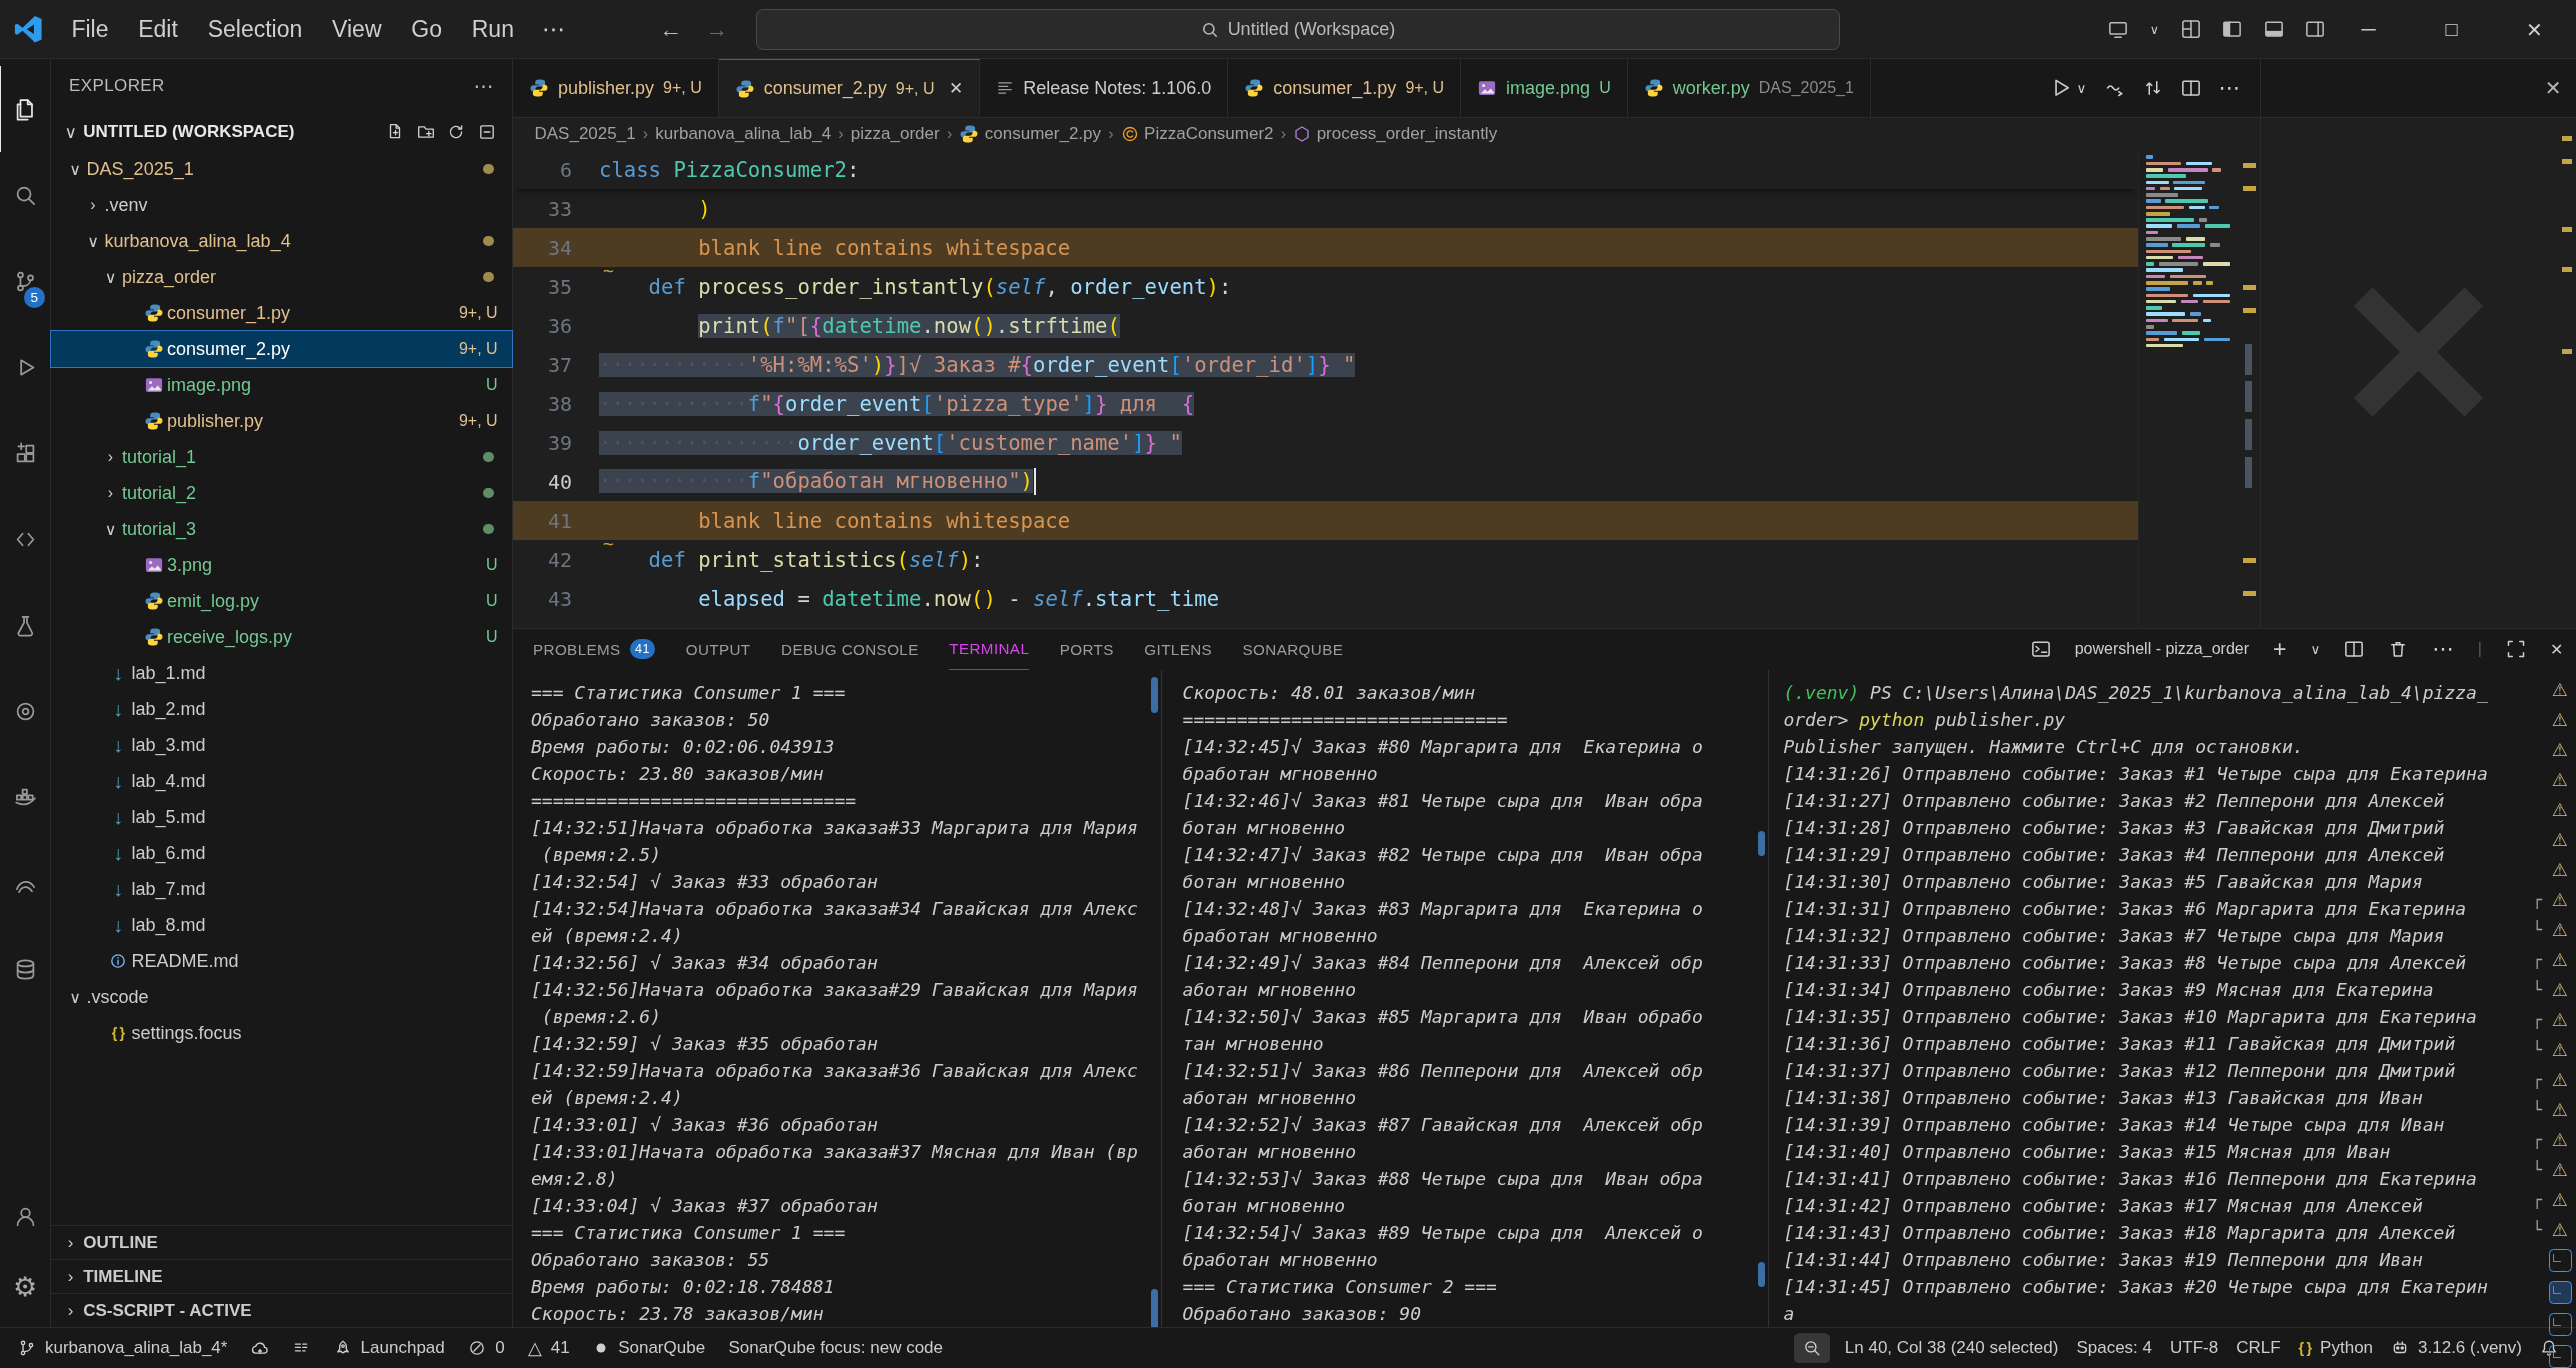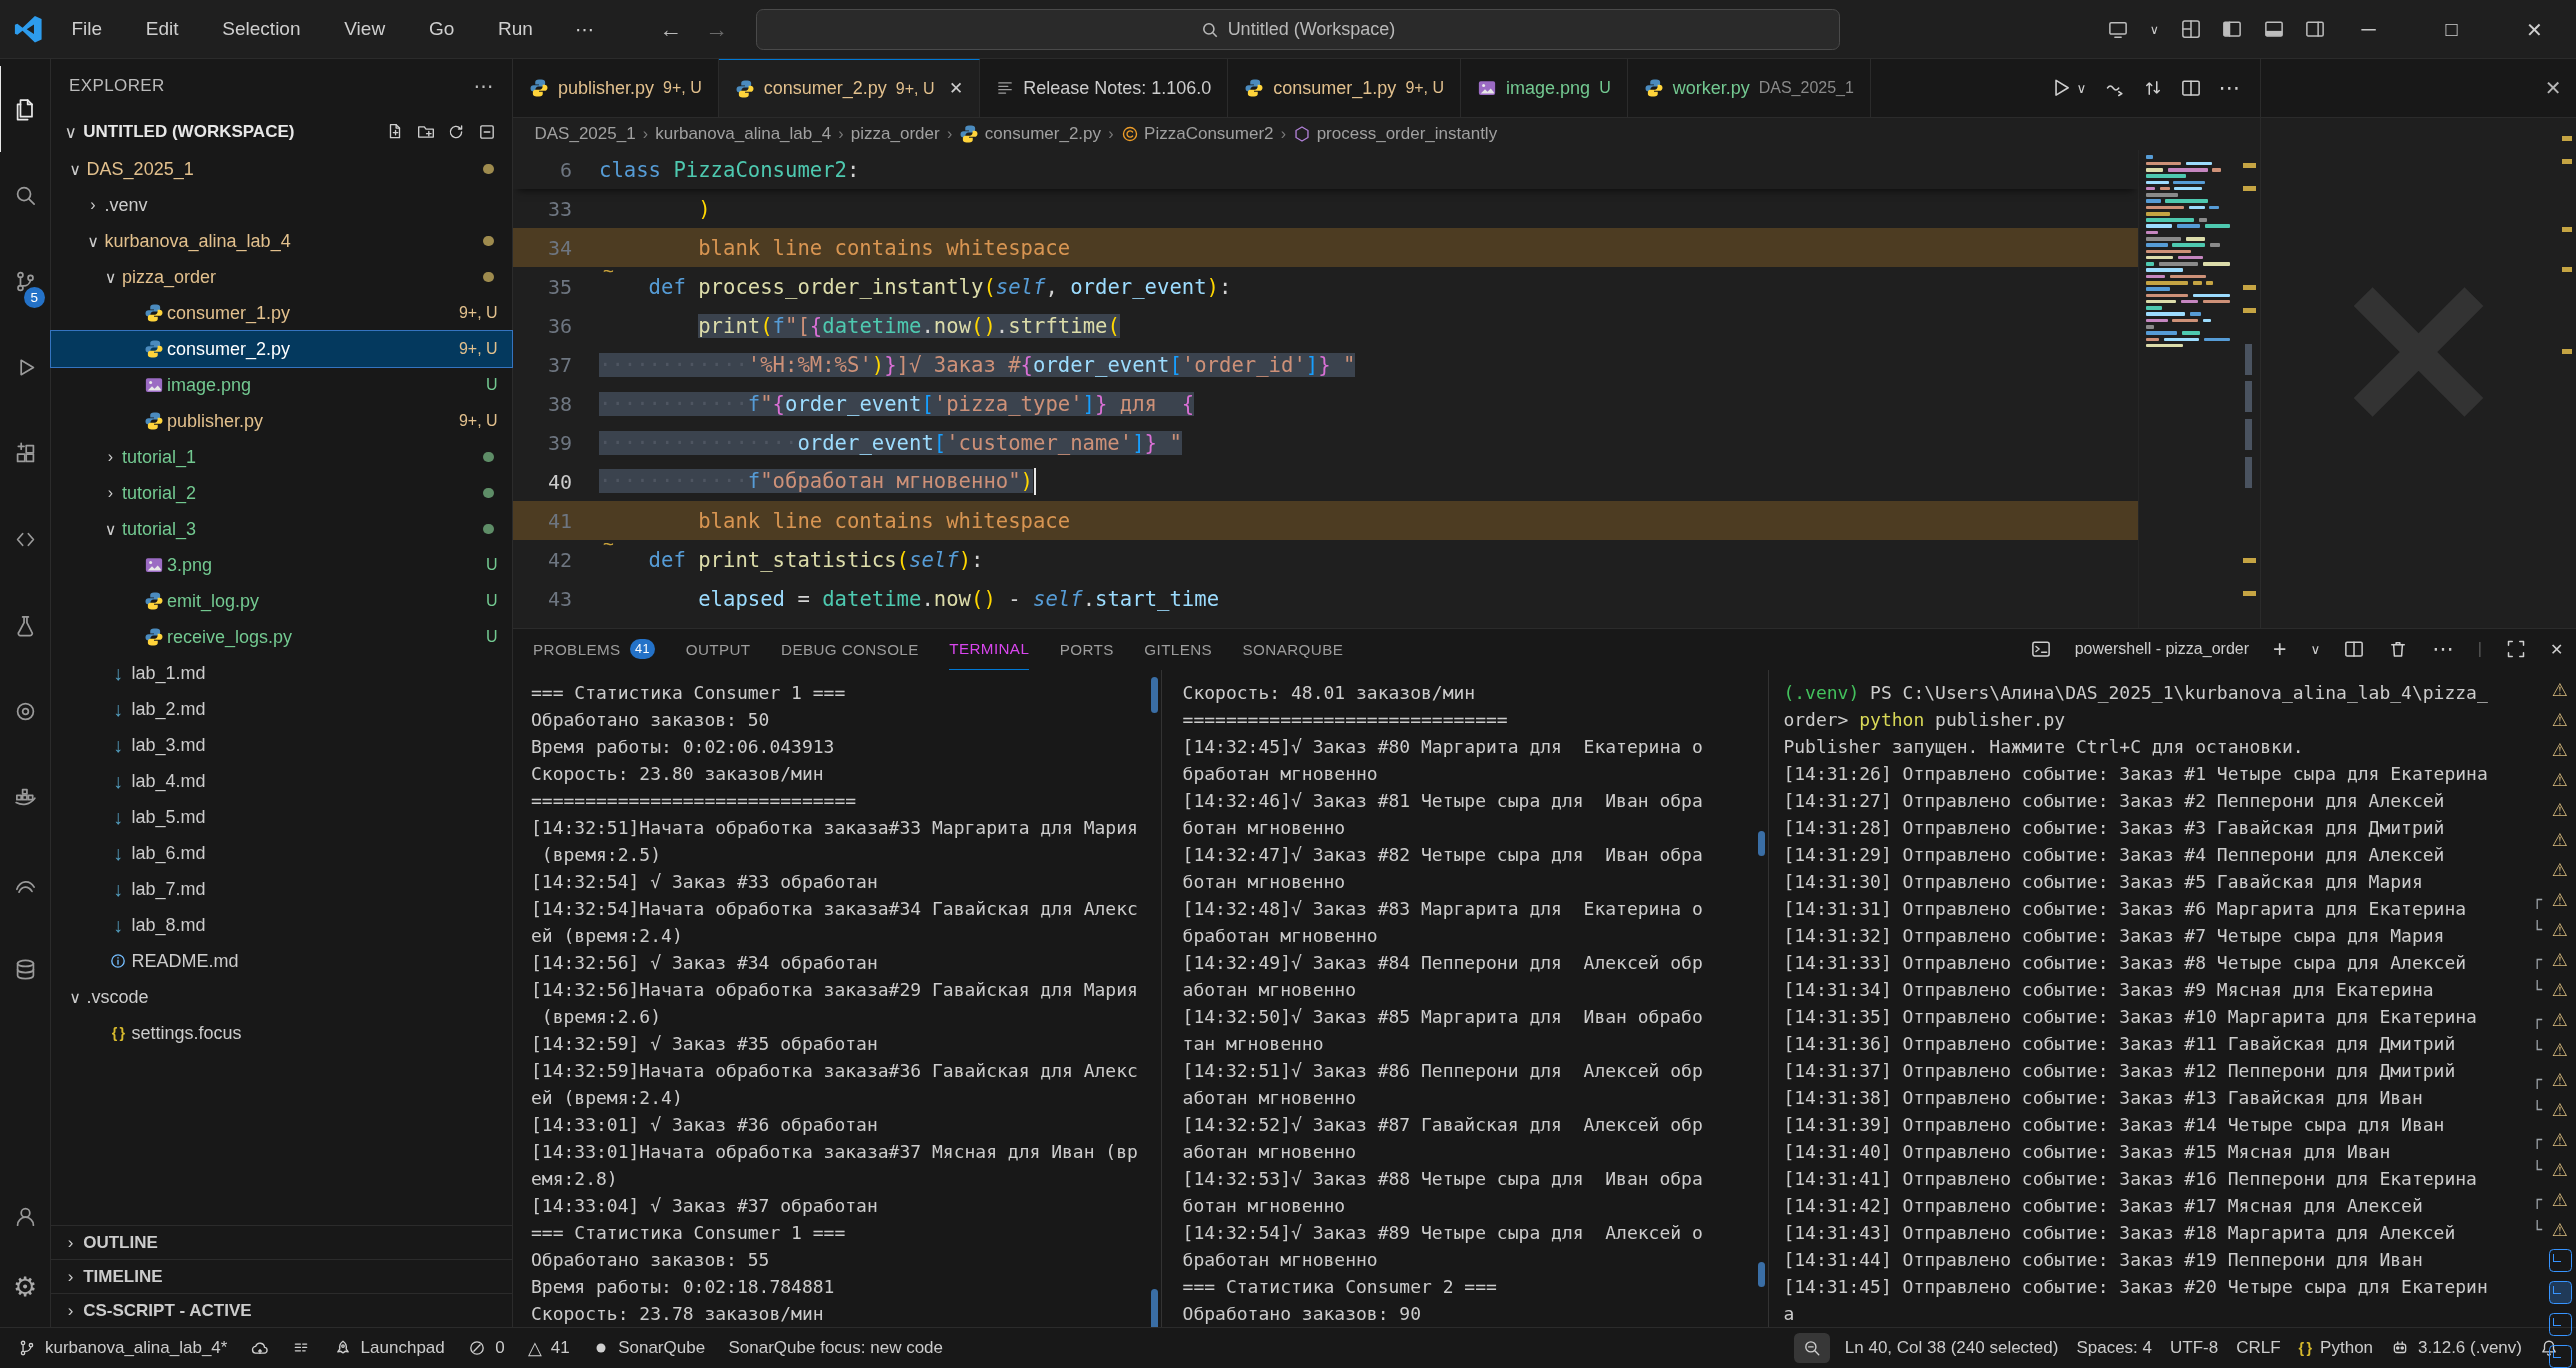--- a/index.html
+++ b/index.html
@@ -3,21 +3,21 @@
 <meta charset="utf-8">
 <style>
   html,body{margin:0;padding:0;background:#181818;width:2576px;height:1369px;overflow:hidden;
     font-family:"Liberation Sans",sans-serif;color:#cccccc;-webkit-font-smoothing:antialiased;}
   *{box-sizing:border-box;}
   .mono{font-family:"DejaVu Sans Mono",monospace;}
 
   
   .titlebar{height:59px;background:#1f1f1f;display:flex;align-items:center;border-bottom:0.9px solid #2b2b2b;position:relative;}
   .tb-logo{width:57px;display:flex;justify-content:center;}
-  .menus{display:flex;gap:15px;font-size:19px;color:#cfcfcf;}
+  .menus{display:flex;gap:1px;font-size:23px;color:#cfcfcf;}
   .menu-item{padding:5.4px 14.4px;border-radius:5.4px;cursor:default;}
   .menu-more{padding:5.4px 12.6px;color:#cfcfcf;}
   .nav-arrows{position:absolute;left:659px;display:flex;gap:23px;font-size:23px;color:#b9b9b9;}
   .nav-arrows .dis{color:#6a6a6a;}
   .searchbox{position:absolute;left:756px;width:1084px;height:41px;top:9px;background:#2a2a2a;border:0.9px solid #4a4a4a;
     border-radius:7.2px;display:flex;align-items:center;justify-content:center;gap:9px;font-size:18px;color:#b9b9b9;}
   .tb-right{position:absolute;right:251px;display:flex;gap:21.5px;align-items:center;}
   .tb-right .ticon{opacity:.9;display:flex;align-items:center;}
   .winctl{position:absolute;right:0;top:0;height:59px;display:flex;}
   .winbtn{width:83px;height:59px;display:flex;align-items:center;justify-content:center;font-size:20px;color:#cfcfcf;}
@@ -106,21 +106,21 @@
   
   .panel{height:700px;background:#181818;border-top:0.9px solid #2b2b2b;display:flex;flex-direction:column;}
   .panel-head{height:41px;display:flex;align-items:center;padding:0 12.6px 0 20px;}
   .panel-tabs{display:flex;gap:30.5px;font-size:15.2px;letter-spacing:0.4px;color:#9d9d9d;}
   .ptab{display:flex;align-items:center;gap:9px;height:41px;}
   .ptab.active{color:#d946ef;border-bottom:1.8px solid #0078d4;}
   .pbadge{background:#2472c8;color:#fff;border-radius:10.8px;font-size:12.6px;min-width:23px;height:20px;display:flex;align-items:center;justify-content:center;padding:0 5.4px;}
   .panel-right{margin-left:auto;display:flex;align-items:center;gap:24px;color:#cfcfcf;font-size:16px;}
   .panel-right .vsep{color:#5a5a5a;}
   .panel-body{flex:1;display:flex;position:relative;min-height:0;}
-  .tpane{width:648px;padding:9px 0 0 18px;position:relative;overflow:hidden;font-size:18px;line-height:27px;color:#cccccc;}
+  .tpane{width:648px;padding:9px 0 0 18px;position:relative;overflow:hidden;font-size:18px;line-height:27px;color:#cccccc;font-style:italic;}
   .tpane.p1{width:607px;border-left:0.9px solid #333;padding-left:20.6px;}
   .tpane.p2{flex:1;border-left:0.9px solid #333;padding-left:14.4px;padding-right:57px;}
   .tl{white-space:pre;font-family:"DejaVu Sans Mono",monospace;}
   .c-g{color:#43c15d;} .c-y{color:#d9d957;} 
   .tscroll{position:absolute;width:7.2px;border-radius:3.6px;background:#3a6ea5;}
   .markers{position:absolute;right:3.6px;top:5.4px;width:48px;display:flex;flex-direction:column;align-items:flex-end;}
   .mkrow{height:30px;display:flex;align-items:center;gap:5.4px;}
   .mkrow .bg{color:#9aa0a6;font-family:"DejaVu Sans Mono",monospace;font-size:16px;}
   .mkrow .tri{color:#d7ba7d;font-size:18px;width:25px;text-align:center;}
   .mksq{width:23px;height:23px;border:1.8px solid #3794ff;border-radius:4.5px;margin:4.5px 0.9px;position:relative;}

